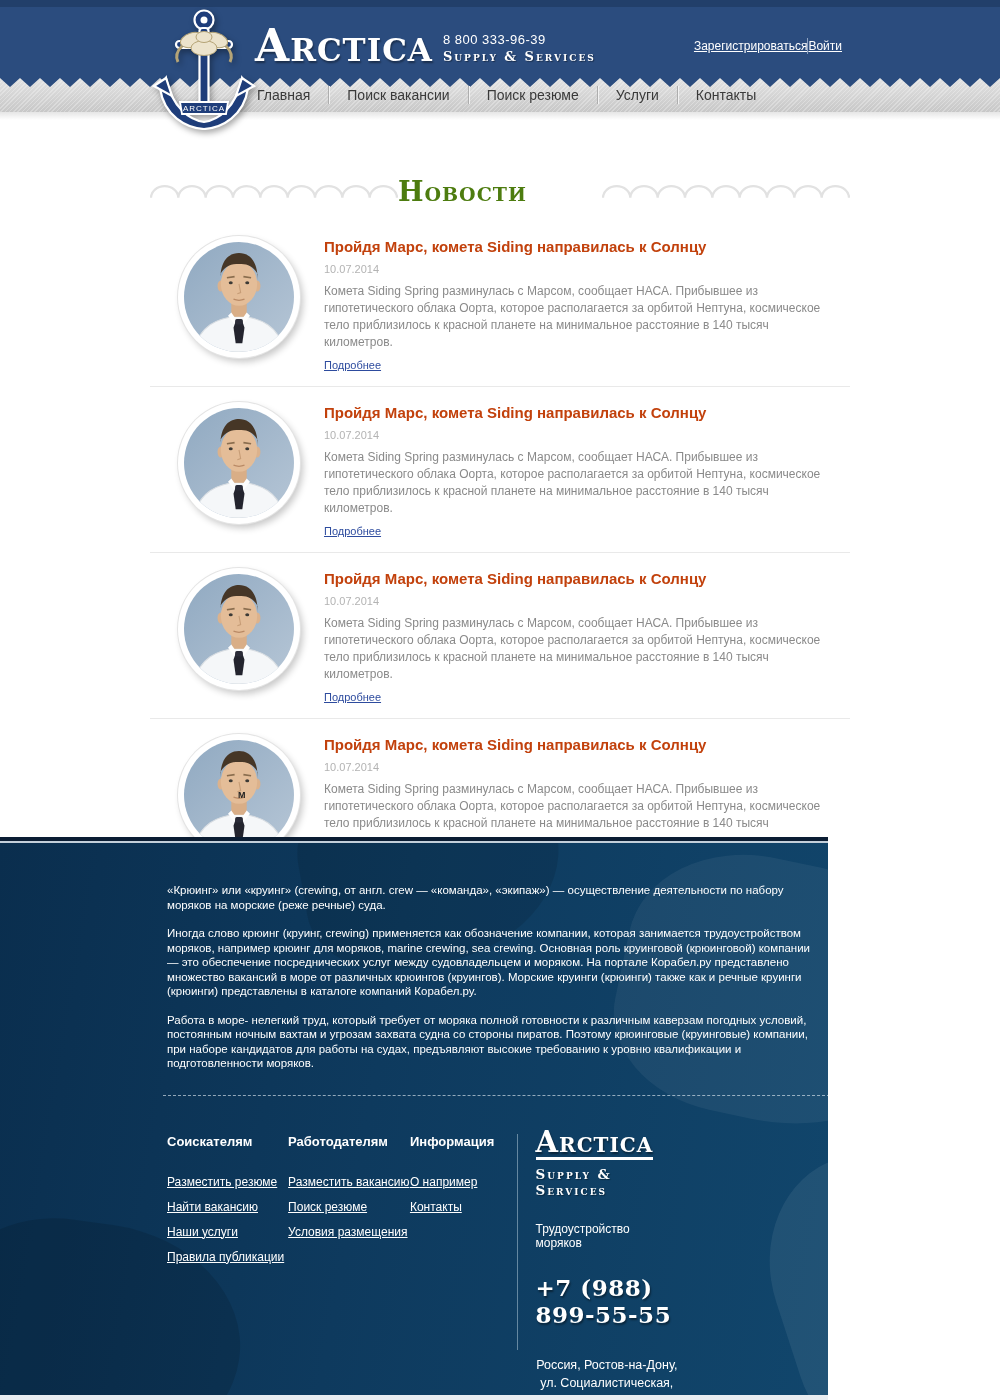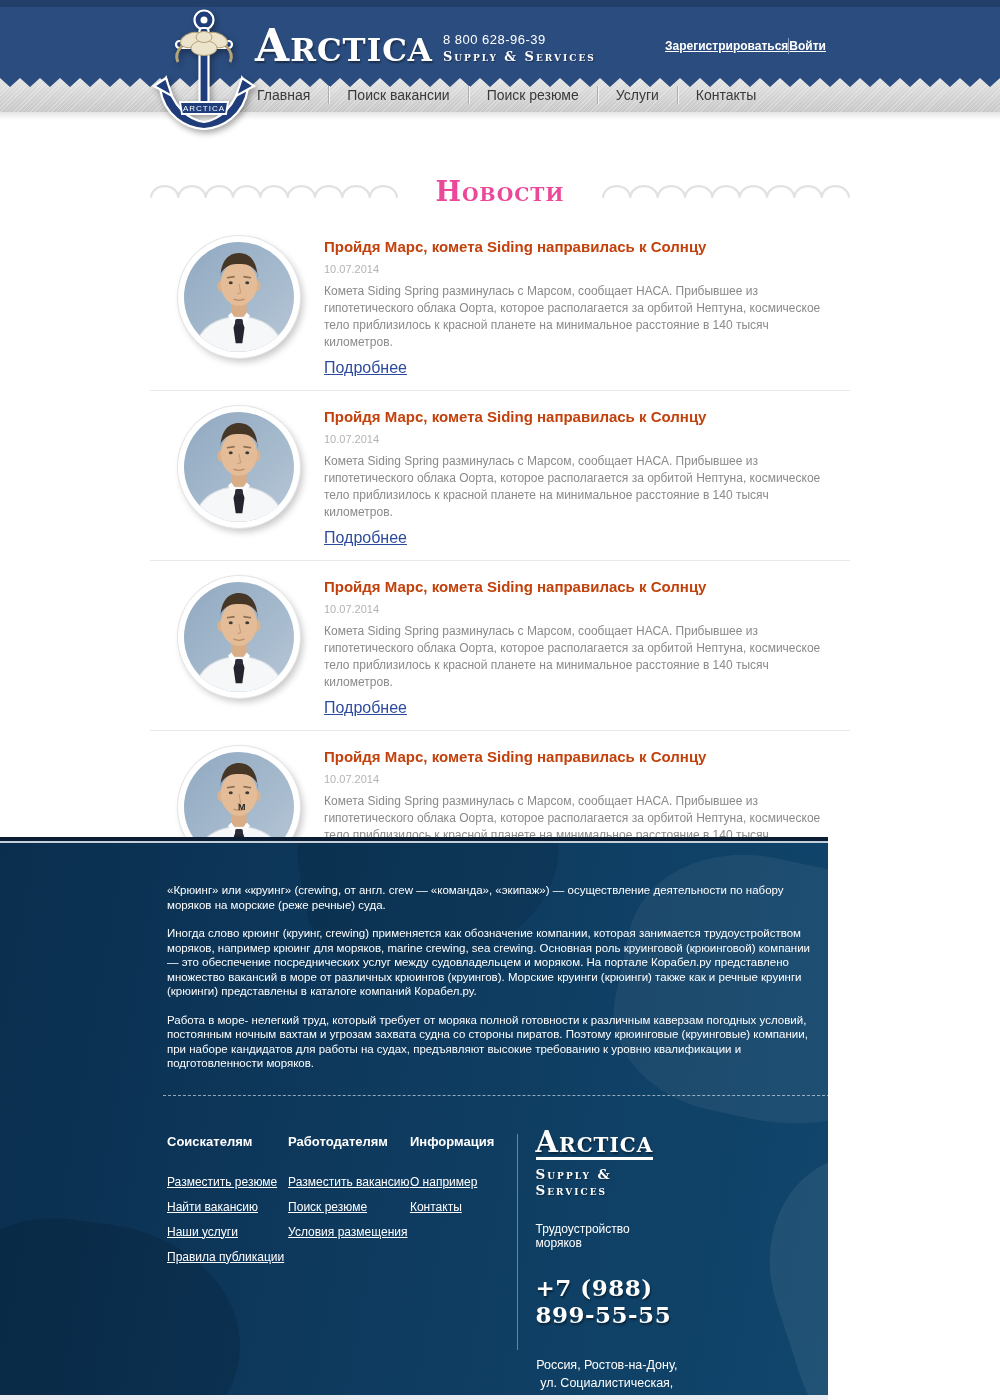--- a/index.html
+++ b/index.html
@@ -26,55 +26,55 @@
     font-family:"DejaVu Serif", serif; font-weight:bold; font-variant:small-caps;
     color:#fff; font-size:44px; line-height:40px; letter-spacing:1px;
     text-shadow:1px 2px 2px rgba(0,0,0,.4);
   }
   .brand-sub { margin-left:10px; padding-top:6px; }
   .brand-phone { color:#fff; font-size:13px; letter-spacing:.5px; }
   .brand-tagline {
     color:#fff; font-family:"DejaVu Serif", serif; font-weight:bold; font-variant:small-caps;
     font-size:13px; letter-spacing:2px; margin-top:2px; text-shadow:1px 1px 1px rgba(0,0,0,.4);
   }
-  .hdr-links { position:absolute; right:174px; top:38px; display:flex; align-items:center; z-index:4;font-weight:bold; }
+  .hdr-links { position:absolute; right:158px; top:38px; display:flex; align-items:center; z-index:4; }
   .hdr-links a { color:#fff; font-size:12px; text-decoration:underline; }
   .hdr-links .vsep { width:1px; height:16px; background:#8fa3c2; }
   
   .logo { position:absolute; left:152px; top:4px; width:104px; height:126px; z-index:6;
           filter:drop-shadow(2px 3px 3px rgba(0,0,0,.35)); }
   
   .nav-menu { position:absolute; left:255px; top:0; height:34px; display:flex; align-items:center; z-index:4; }
   .nav-menu a { color:#3a3a3a; font-size:14px; text-decoration:none; padding:0 2px; }
   .nav-menu .vsep { width:1px; height:18px; background:#aeaeae; margin:0 16px; box-shadow:1px 0 0 #f2f2f2; }
   
   main { height:725px; }
   .section-head { width:700px; margin:0 auto; padding-top:56px; display:flex; align-items:center; }
   .scallop-svg { flex:0 0 248px; height:18px; }
   .section-title {
-    flex:1; text-align:center; font-family:"DejaVu Serif", serif; font-weight:bold;
-    font-variant:small-caps; font-size:27px; color:#ec4899; letter-spacing:1px;
+    flex:1; font-family:"DejaVu Serif", serif; font-weight:bold;
+    font-variant:small-caps; font-size:27px; color:#4d7c0f; letter-spacing:1px;
     text-shadow:0 1px 0 #fff;
   }
   .news-list { width:700px; margin:14px auto 0; }
   .news-item { display:flex; padding:15px 0 13px; border-bottom:1px solid #e9e9e9; }
   .news-item:last-child { border-bottom:none; }
   .photo-wrap { position:relative; flex:0 0 122px; height:122px; margin-left:28px; }
   .photo-ring {
     width:122px; height:122px; border-radius:50%; background:#fff;
     box-shadow:0 0 0 1px #e4e4e4, 3px 4px 7px rgba(0,0,0,.22);
     display:flex; align-items:center; justify-content:center;
   }
   .photo-ring svg { width:110px; height:110px; border-radius:50%; display:block; }
   .photo-overlay { position:absolute; left:60px; top:56px; font-size:9px; color:#222; font-weight:bold; }
   .news-body { margin-left:24px; padding-top:2px; width:516px; }
   .news-title { font-size:15px; font-weight:bold; color:#c2410c; }
   .news-date { font-size:11px; color:#b3b3b3; margin-top:8px; }
   .news-text { font-size:12px; color:#8a8a8a; line-height:17px; margin-top:8px; }
-  .news-more { display:inline-block; margin-top:8px; font-size:16px; color:#2d4b9e; text-decoration:underline; }
+  .news-more { display:inline-block; margin-top:8px; font-size:11px; color:#2d4b9e; text-decoration:underline; }
   .pagination { width:700px; margin:14px auto 0; display:flex; justify-content:center; align-items:center; gap:15px; }
   .page-num { font-size:14px; font-weight:bold; color:#2d4b9e; text-decoration:none; width:26px; text-align:center; }
   .page-num.active { background:#1b3a6b; color:#fff; width:26px; height:26px; line-height:26px; text-decoration:none; }
   
   footer { position:absolute; left:0; top:837px; width:828px; height:558px; }
   .ftr-border-d { height:4px; background:#0b1d33; }
   .ftr-border-l { height:2px; background:#c3cfda; }
   .ftr-body {
     position:relative; height:552px; overflow:hidden;
     background:linear-gradient(100deg, #0a2e4e 0%, #0e3a5e 45%, #11466c 100%);
@@ -139,21 +139,21 @@
       <path d="M45,52 Q50,54 55,52" stroke="#b98a66" stroke-width="1.2" fill="none"></path>
     </g>
   </defs>
 </svg>
 
 <header>
   <div class="hdr-blue">
     <div class="brand-wrap">
       <div class="brand-name">Arctica</div>
       <div class="brand-sub">
-        <div class="brand-phone">8 800 628-96-39</div>
+        <div class="brand-phone">8 800 333-96-39</div>
         <div class="brand-tagline">Supply &amp; Services</div>
       </div>
     </div>
     <div class="hdr-links">
       <a href="#">Зарегистрироваться</a>
       <span class="vsep"></span>
       <a href="#">Войти</a>
     </div>
   </div>
   <svg class="zigzag-svg" viewBox="0 0 1000 9" preserveAspectRatio="none">

